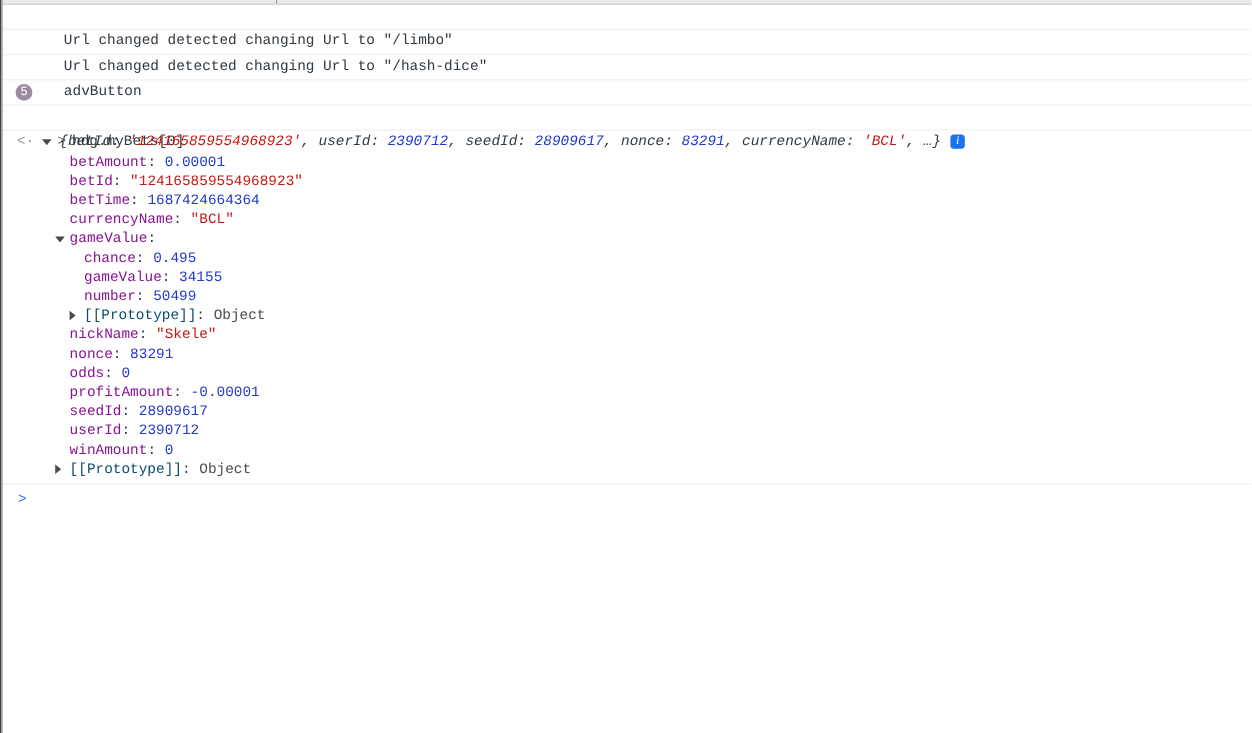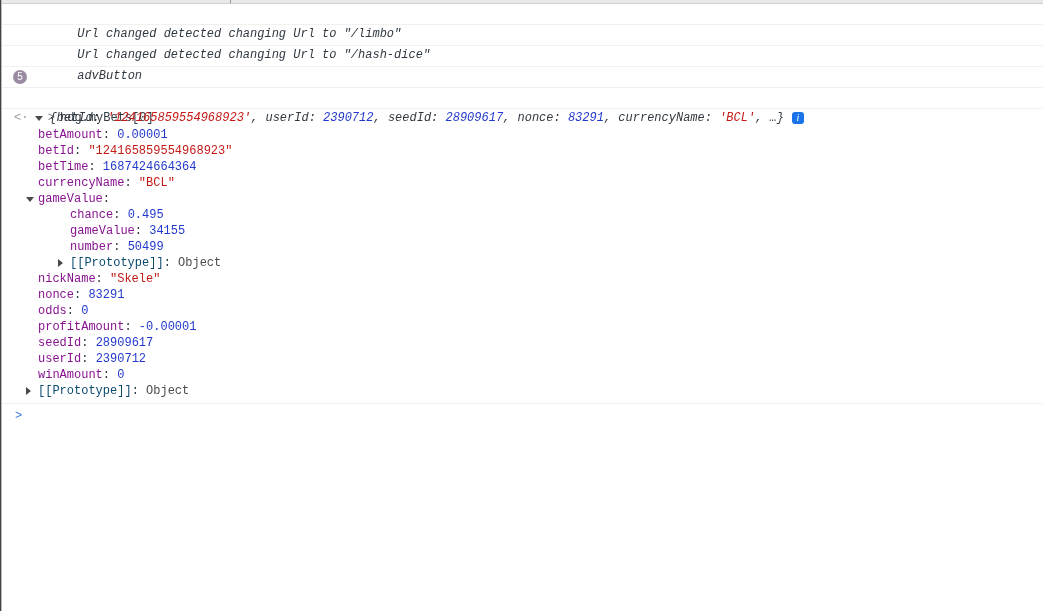--- a/index.html
+++ b/index.html
@@ -6,21 +6,21 @@
   body{
     width:1043px;height:611px;overflow:hidden;background:#ffffff;
     font-family:"Liberation Mono","DejaVu Sans Mono",monospace;
     font-size:12px;color:#303942;position:relative;
   }
   .left-edge{position:absolute;left:0;top:0;bottom:0;width:1px;background:#424242;border-right:1px solid #bdbdbd;z-index:5;}
   .panel{margin-left:2px;}
   .top-strip{height:3px;background:#e9e9e9;border-bottom:1px solid #cfcfcf;position:relative;}
   .strip-notch{position:absolute;left:228px;top:0;width:1px;height:3px;background:#9a9a9a;}
 
-  .console-row{height:20px;line-height:20px;border-bottom:1px solid #f0f0f0;padding-left:32px;white-space:pre;font-style:italic;}
+  .console-row{height:20px;line-height:20px;border-bottom:1px solid #f0f0f0;padding-left:8px;white-space:pre;}
 
   .badge-row{height:20px;border-bottom:1px solid #f0f0f0;display:flex;align-items:center;padding-left:11px;}
   .count-badge{width:14px;height:14px;border-radius:50%;background:#9b8ba2;color:#ffffff;
     font-family:"Liberation Sans",sans-serif;font-size:10px;line-height:14px;text-align:center;}
 
   .command-row{height:20px;line-height:20px;border-bottom:1px solid #f0f0f0;padding-left:17px;white-space:pre;}
   .cmd-chevron{color:#73777d;margin-right:5px;}
 
   .result-block{border-bottom:1px solid #f0f0f0;padding-bottom:4px;}
   .preview-line{height:18px;display:flex;align-items:center;padding-left:12px;white-space:pre;}
@@ -30,21 +30,21 @@
   .tri-right{border-top:4px solid transparent;border-bottom:4px solid transparent;border-left:5px solid #4a4a4a;}
   .preview-expander{margin:0 6px 0 2px;}
   .preview-text{font-style:italic;}
   .tok-name{color:#303942;}
   .tok-string{color:#c41a16;}
   .tok-number{color:#2239cc;}
   .info-icon{width:12px;height:12px;border-radius:3px;background:#1a73e8;color:#ffffff;margin-left:8px;
     font-family:"Liberation Serif",serif;font-style:italic;font-size:10px;line-height:12px;text-align:center;flex:0 0 auto;}
 
   .tree-row{height:16px;line-height:16px;display:flex;align-items:center;white-space:pre;}
-  .indent-1{padding-left:24px;}
+  .indent-1{padding-left:44px;}
   .indent-2{padding-left:56px;}
   .expander-box{width:12px;display:inline-flex;align-items:center;flex:0 0 auto;}
   .prop-name{color:#881391;}
   .prop-name.proto{color:#0c4a6e;}
   .prop-sep{color:#303942;}
   .val-number{color:#2239cc;}
   .val-string{color:#c41a16;}
   .val-proto{color:#4b4b4b;}
   .val-none{color:#303942;}
 

